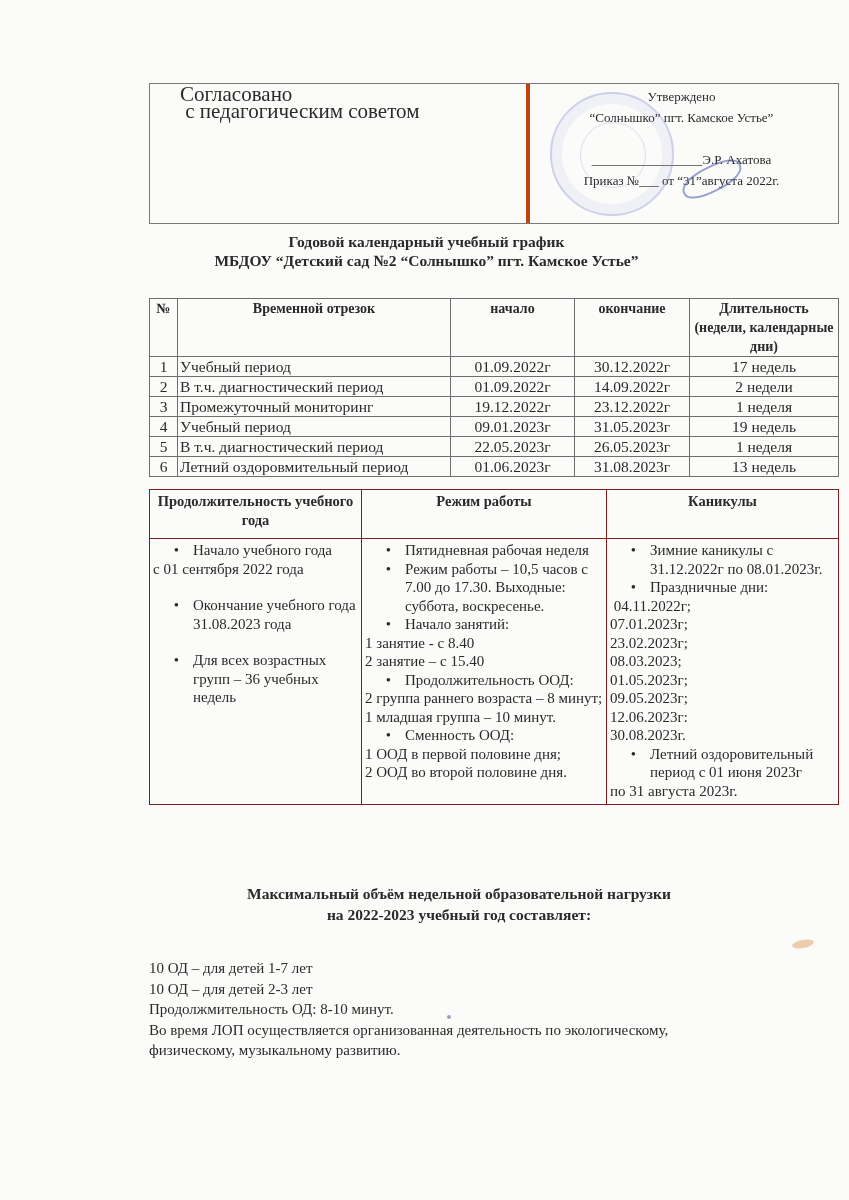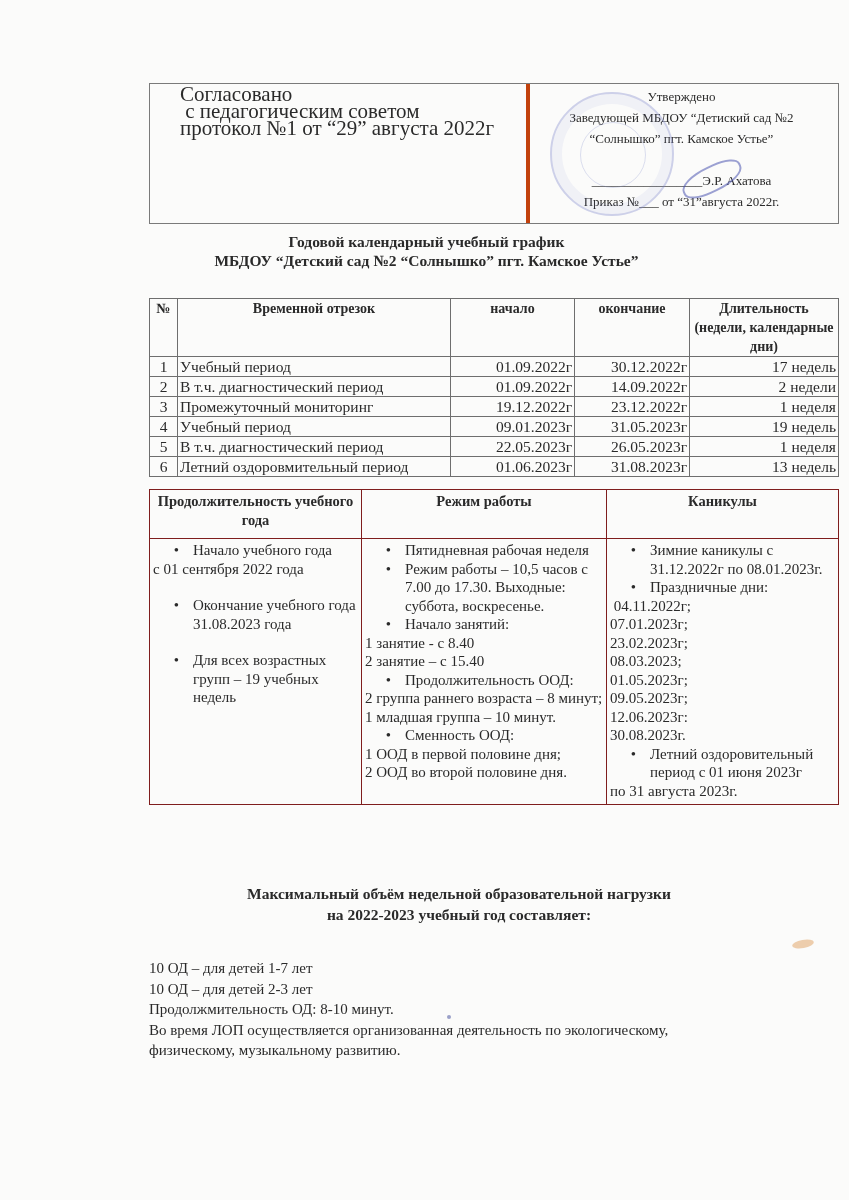--- a/index.html
+++ b/index.html
@@ -32,21 +32,21 @@
     border: 2px solid rgba(60,70,170,0.5); border-radius: 50% 40% 50% 40%;
     transform: rotate(-25deg);
   }
   
   .title-block { left: 149px; top: 232px; width: 555px; text-align: center; font-weight: bold; font-size: 15.5px; line-height: 19px; }
   
   table { border-collapse: collapse; }
   .t1 { left: 149px; top: 298px; width: 690px; font-size: 15.5px; }
   .t1 td, .t1 th { border: 1px solid #6e6e6e; padding: 0 2px; line-height: 19px; }
   .t1 th { font-weight: bold; font-size: 14px; vertical-align: top; height: 54px; }
-  .t1 td.c { text-align: right; }
+  .t1 td.c { text-align: center; }
   .t1 td.num { text-align: center; }
   
   .t2 { left: 149px; top: 489px; width: 690px; font-size: 15px; }
   .t2 th, .t2 td { border: 1px solid #7f1d1d; vertical-align: top; }
   .t2 th { font-weight: bold; font-size: 14.5px; height: 44px; text-align: center; line-height: 19px; padding: 2px 4px; }
   .t2 td { line-height: 18.5px; padding: 2px 3px 4px 3px; }
   .bl { display: flex; margin: 0; }
   .bl .dot { width: 40px; flex: none; text-align: right; padding-right: 14px; box-sizing: border-box; }
   .bl .txt { flex: 1; }
   .plain { margin: 0; }
@@ -57,29 +57,27 @@
   .smudge { left: 792px; top: 940px; width: 22px; height: 8px; background: #e7b98a; border-radius: 50%; opacity: 0.7; transform: rotate(-10deg); }
   .speck { left: 447px; top: 1015px; width: 4px; height: 4px; background: #9aa0c8; border-radius: 50%; }
 </style>
 </head>
 <body>
 
 <div class="abs approval">
   <div class="left">
     <div class="line">Согласовано</div>
     <div class="line"> с педагогическим советом</div>
-    <div class="line">протокол №1 от “29” августа 2022г</div>
   </div>
   <div class="right">
     <div class="stamp">
         <div class="stamp-inner"></div>
       </div>
     <div class="signature"></div>
     <div class="line">Утверждено</div>
-    <div class="line">Заведующей МБДОУ “Детиский сад №2</div>
     <div class="line">“Солнышко” пгт. Камское Устье”</div>
     <div class="line">&nbsp;</div>
     <div class="line">_________________Э.Р. Ахатова</div>
     <div class="line">Приказ №___ от “31”августа 2022г.</div>
   </div>
 </div>
 
 <div class="abs title-block">
   <div>Годовой календарный учебный график</div>
   <div>МБДОУ “Детский сад №2 “Солнышко” пгт. Камское Устье”</div>
@@ -170,21 +168,21 @@
           </div>
         <p class="plain">с 01 сентября 2022 года</p>
         <div class="gap"></div>
         <div class="bl">
             <span class="dot">•</span>
             <span class="txt">Окончание учебного года 31.08.2023 года</span>
           </div>
         <div class="gap"></div>
         <div class="bl">
             <span class="dot">•</span>
-            <span class="txt">Для всех возрастных групп – 19 учебных недель</span>
+            <span class="txt">Для всех возрастных групп – 36 учебных недель</span>
           </div>
       </td>
       <td>
         <div class="bl">
             <span class="dot">•</span>
             <span class="txt">Пятидневная рабочая неделя</span>
           </div>
         <div class="bl">
             <span class="dot">•</span>
             <span class="txt">Режим работы – 10,5 часов с 7.00 до 17.30. Выходные: суббота, воскресенье.</span>

